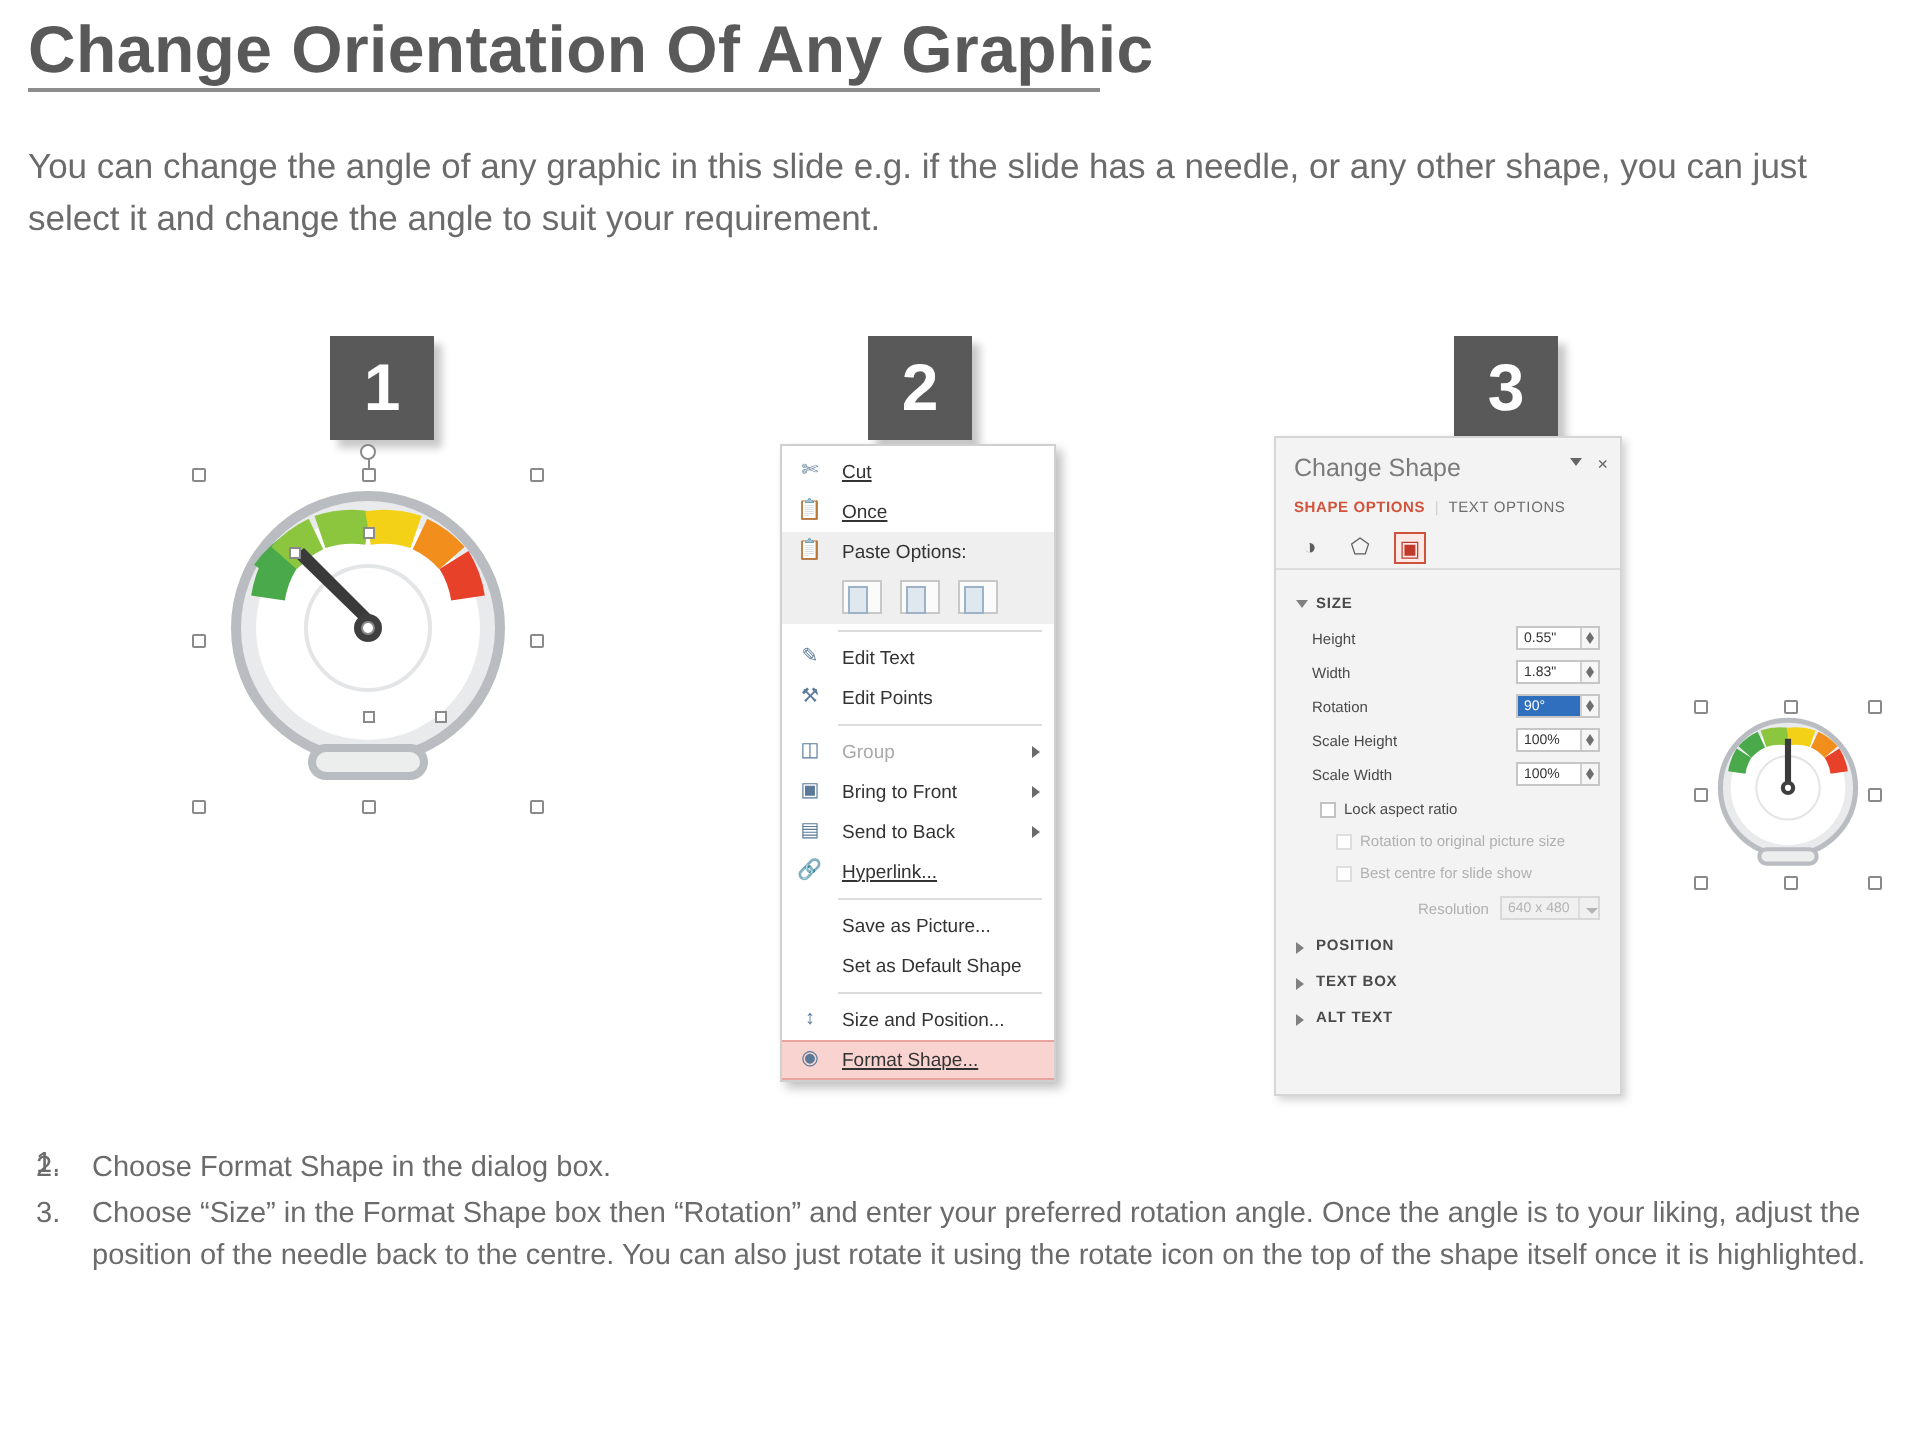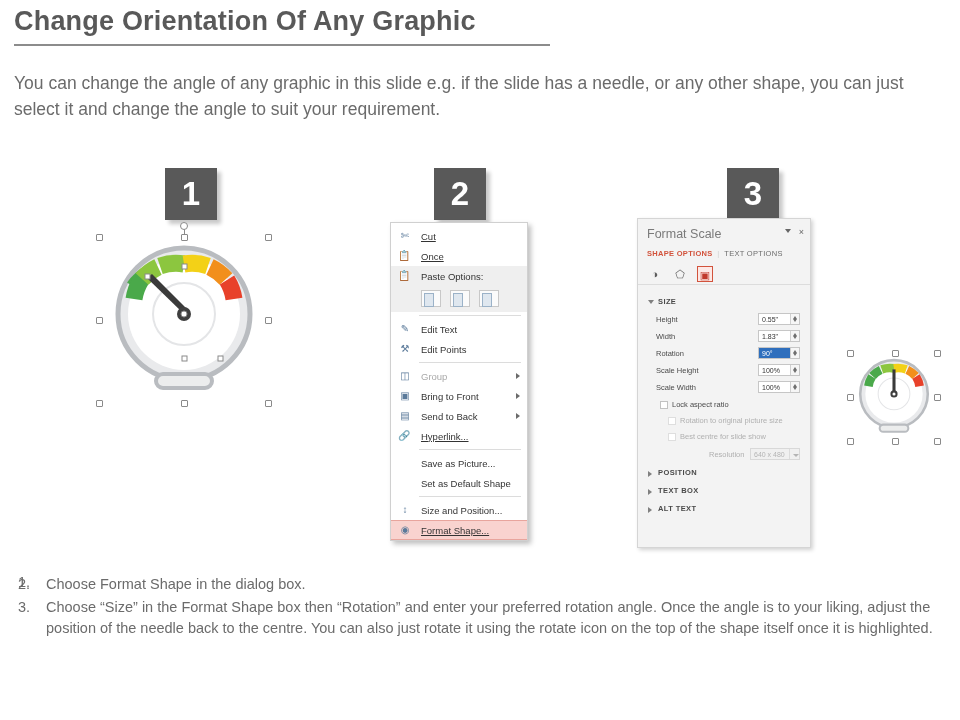--- a/index.html
+++ b/index.html
@@ -13,21 +13,21 @@
   .page {
     position: relative;
     width: 960px; height: 720px;
     background: #ffffff;
   }
 
   
   .title {
     position: absolute;
     left: 14px; top: 6px;
-    font-size: 27px;
+    font-size: 33px;
     font-weight: bold;
     color: #595959;
     letter-spacing: 0.2px;
   }
   .title-rule {
     position: absolute;
     left: 14px; top: 44px;
     width: 536px; height: 2px;
     background: #8c8c8c;
   }
@@ -438,21 +438,21 @@
       <span>Size and Position...</span>
     </div>
 
     <div class="ctx-item accent">
       <span class="ctx-ico">◉</span>
       <span class="underl">Format Shape...</span>
     </div>
   </div>
 
   <div class="fmt-pane">
-    <div class="fmt-title">Format Scale</div>
+    <div class="fmt-title">Change Shape</div>
     <div class="fmt-dd"></div>
     <div class="fmt-close">×</div>
 
     <div class="fmt-tabs">
       <span class="fmt-tab-active">SHAPE OPTIONS</span>
       <span style="color:#cfcfcf;">&nbsp;|&nbsp;</span>
       <span class="fmt-tab">TEXT OPTIONS</span>
     </div>
 
     <div class="fmt-iconbar">

